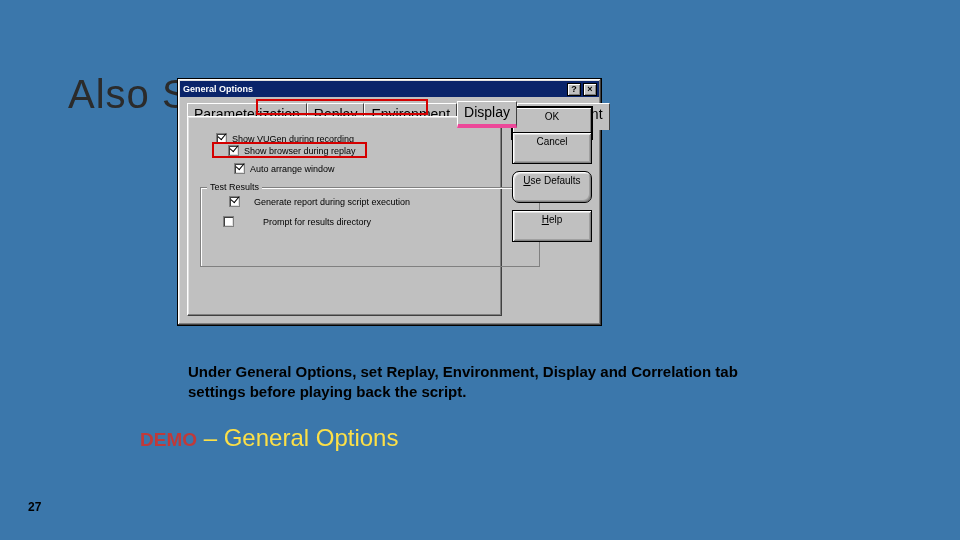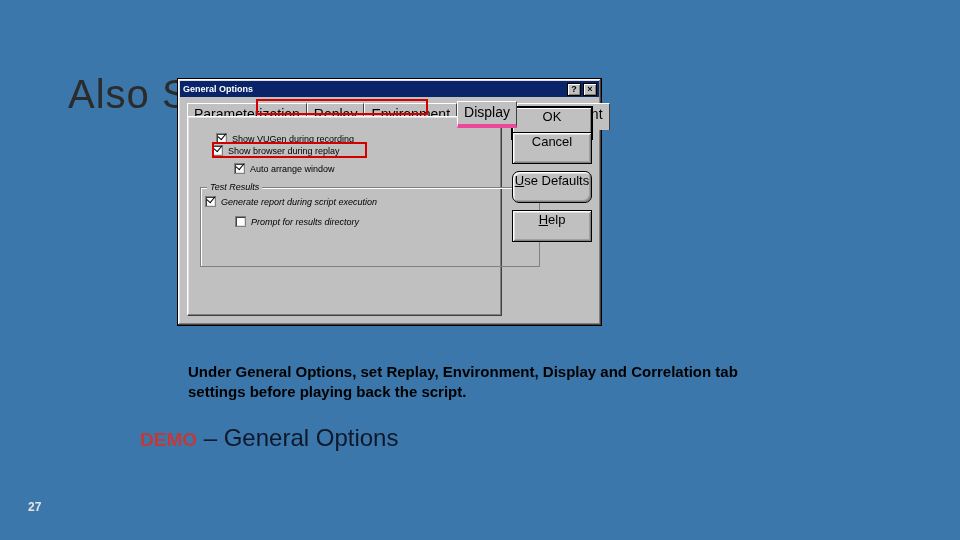--- a/index.html
+++ b/index.html
@@ -33,27 +33,27 @@
     left:140px; top:424px;
     font-size:24px;
     color:#111;
   }
   .demo-line .demo {
     color:#c03a3a;
     font-weight:700;
     font-size:19px;
   }
   .demo-line .demo-sub {
-    color:#0f172a;
+    color:#fde047;
     font-weight:400;
   }
   .page-num {
     position:absolute;
     left:28px; bottom:26px;
-    color:#e5e5e5;
+    color:#000000;
     font-size:12px;
     font-weight:600;
   }
 
   
   .dialog {
     position:absolute;
     left:177px; top:78px;
     width:425px; height:248px;
     background:#c0c0c0;
@@ -163,21 +163,21 @@
     padding:0 3px;
     font-size:9px;
     color:#000;
   }
   .btn {
     position:absolute;
     width:80px; height:32px;
     background:#c0c0c0;
     border:1px solid #000;
     box-shadow: inset 1px 1px 0 #fff, inset -1px -1px 0 #808080, inset 2px 2px 0 #dfdfdf, inset -2px -2px 0 #a0a0a0;
-    font-size:13px;
+    font-size:10px;
     text-align:center;
     line-height:18px;
     color:#000;
   }
   .btn.default {
     box-shadow: inset 1px 1px 0 #fff, inset -1px -1px 0 #808080, 0 0 0 1px #000;
   }
   .underline-first { text-decoration:underline; text-decoration-skip-ink:none; }
 </style>
 </head>
@@ -200,39 +200,39 @@
     <div class="tab inactive">Environment</div>
   </div>
 
   <div class="hl-red" style="left:78px; top:20px; width:172px; height:16px;"></div>
 
   <div class="tab-pane">
     <div class="cb-row" style="left:28px; top:16px;">
       <div class="checkbox checked"></div>
       <span>Show VUGen during recording</span>
     </div>
-    <div class="cb-row" style="left:24px; top:28px;text-align:center;">
+    <div class="cb-row" style="left:40px; top:28px;text-align:center;">
       <div class="checkbox checked"></div>
       <span>Show browser during replay</span>
     </div>
 
     <div class="hl-red" style="left:24px; top:25px; width:155px; height:16px;"></div>
     <div class="cb-row" style="left:46px; top:46px;">
       <div class="checkbox checked"></div>
       <span>Auto arrange window</span>
     </div>
 
-    <div class="groupbox" style="left:12px; top:70px; width:340px; height:80px;font-style:italic;">
+    <div class="groupbox" style="left:12px; top:70px; width:340px; height:80px;">
       <div class="group-label">Test Results</div>
 
-      <div class="cb-row" style="left:4px; top:8px;">
+      <div class="cb-row" style="left:28px; top:8px;gap:9px;">
         <div class="checkbox checked"></div>
         <span>Generate report during script execution</span>
       </div>
-      <div class="cb-row" style="left:34px; top:28px;">
+      <div class="cb-row" style="left:22px; top:28px;gap:24px;">
         <div class="checkbox"></div>
         <span>Prompt for results directory</span>
       </div>
     </div>
   </div>
 
   <div class="btn default" style="right:9px; top:28px;">OK</div>
   <div class="btn" style="right:9px; top:53px;">Cancel</div>
   <div class="btn" style="right:9px; top:92px;border-radius:7px;">
     <span class="underline-first">U</span><span>se Defaults</span>

